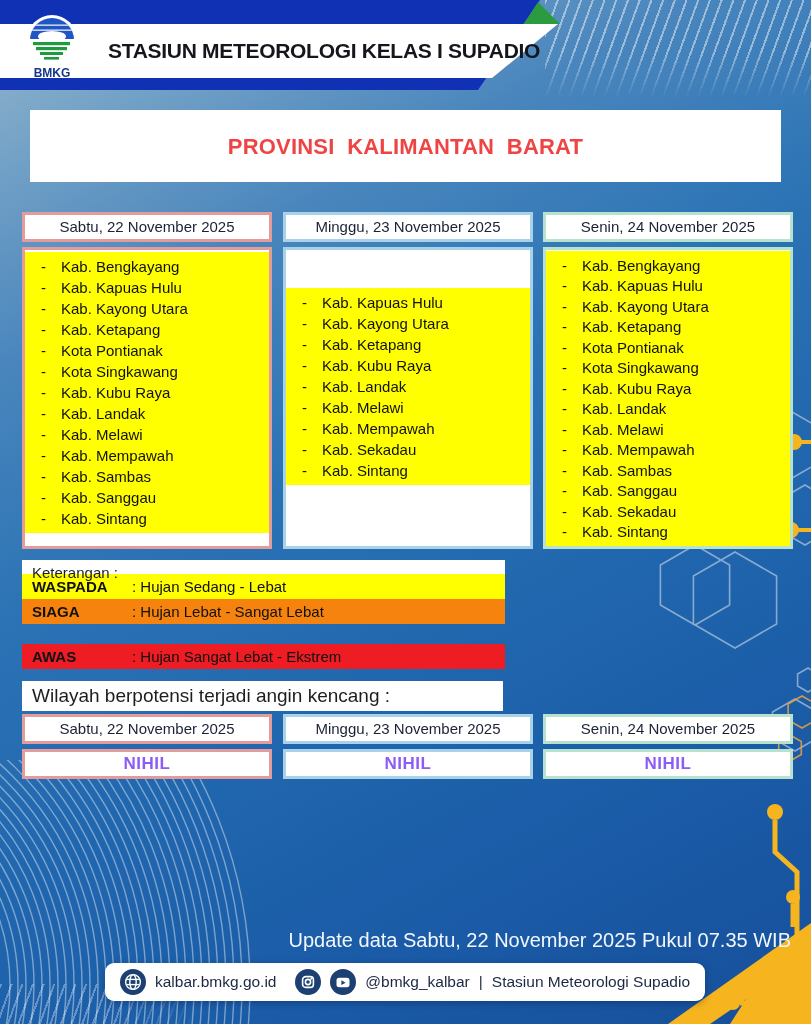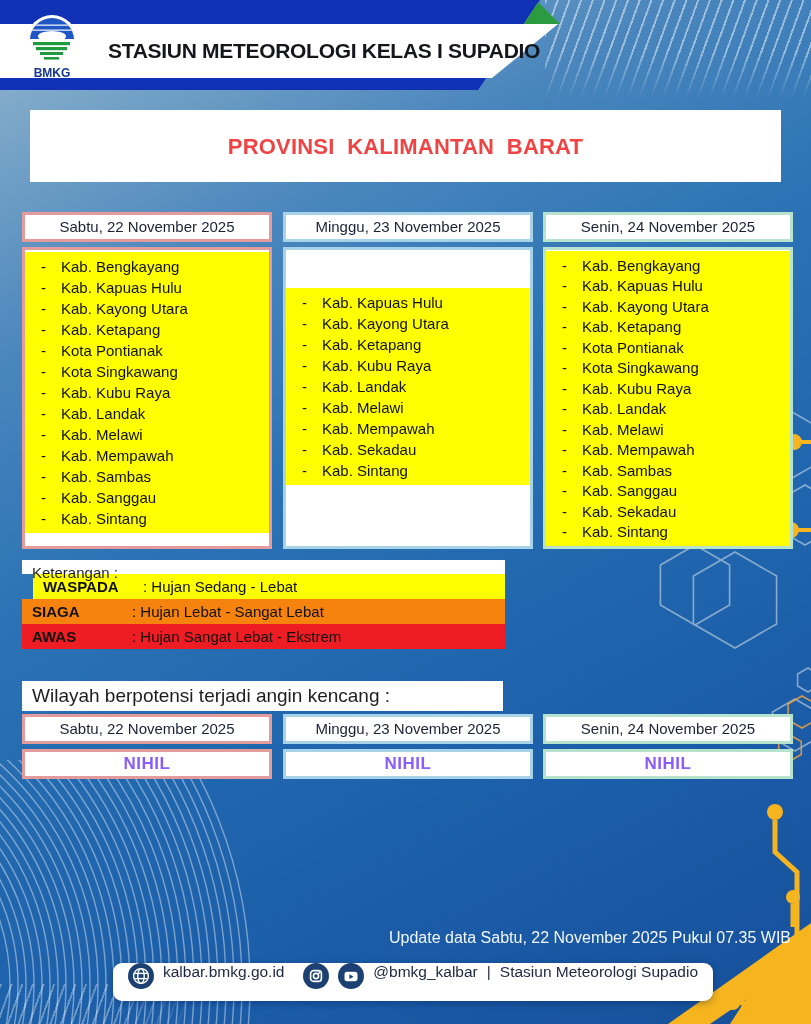--- a/index.html
+++ b/index.html
@@ -46,23 +46,23 @@
   .legend-row{height:25px;display:flex;align-items:center;font-size:15px;color:#111;}
   .legend-label{width:100px;padding-left:10px;font-weight:600;}
   
   .wind-label{position:absolute;left:22px;top:681px;width:471px;height:30px;background:#fff;
     font-size:19px;color:#1e1e1e;line-height:30px;padding-left:10px;z-index:2;}
   .wind-header{position:absolute;top:714px;width:250px;height:30px;box-sizing:border-box;background:#fff;
     border:3px solid #ccc;text-align:center;font-size:15px;color:#1b2235;line-height:24px;z-index:2;}
   .wind-nihil{position:absolute;top:749px;width:250px;height:30px;box-sizing:border-box;background:#fff;
     border:3px solid #ccc;text-align:center;font-size:17px;font-weight:bold;color:#8b5cf6;line-height:24px;letter-spacing:.5px;z-index:2;}
   
-  .update-line{position:absolute;right:20px;top:929px;font-size:16px;color:#f2f7fd;z-index:4;}
-  .pill{position:absolute;left:113px;top:963px;width:600px;height:38px;background:#fff;border-radius:9px;
-    box-shadow:0 2px 7px rgba(0,20,60,.35);display:flex;align-items:flex-start;padding:0 15px;box-sizing:border-box;
+  .update-line{position:absolute;right:20px;top:929px;font-size:20px;color:#f2f7fd;z-index:4;}
+  .pill{position:absolute;left:105px;top:963px;width:600px;height:38px;background:#fff;border-radius:9px;
+    box-shadow:0 2px 7px rgba(0,20,60,.35);display:flex;align-items:center;padding:0 15px;box-sizing:border-box;
     gap:9px;z-index:4;font-size:15.5px;color:#1c2742;}
   .pill .spacer{flex:1;}
   .icon{flex:0 0 auto;display:block;}
 </style>
 </head>
 <body>
 
 <div id="stage">
 
   <div class="hatch-tr"></div>
@@ -327,29 +327,29 @@
           <div class="region-row">
             <span class="dash">-</span>
             <span class="rname">Kab. Sintang</span>
           </div>
         </div>
     </div>
   </div>
 
   <div class="legend">
     <div class="legend-title">Keterangan :</div>
-    <div class="legend-row" style="background: rgb(255, 255, 0); margin-left: 11px;">
+    <div class="legend-row" style="background: rgb(255, 255, 0);">
       <span class="legend-label">WASPADA</span>
       <span class="legend-desc">: Hujan Sedang - Lebat</span>
     </div>
     <div class="legend-row" style="background: rgb(246, 131, 13);">
       <span class="legend-label">SIAGA</span>
       <span class="legend-desc">: Hujan Lebat - Sangat Lebat</span>
     </div>
-    <div class="legend-row" style="background: rgb(238, 28, 35);">
+    <div class="legend-row" style="background: rgb(238, 28, 35); margin-top: 20px;">
       <span class="legend-label">AWAS</span>
       <span class="legend-desc">: Hujan Sangat Lebat - Ekstrem</span>
     </div>
   </div>
 
   <div class="wind-label">Wilayah berpotensi terjadi angin kencang :</div>
   <div class="wind-header c0" style="left: 22px; border-color: rgb(228, 155, 155);">Sabtu, 22 November 2025</div>
   <div class="wind-header c1" style="left: 283px; border-color: rgb(167, 210, 232);">Minggu, 23 November 2025</div>
   <div class="wind-header c2" style="left: 543px; border-color: rgb(183, 226, 205);">Senin, 24 November 2025</div>
   <div class="wind-nihil" style="left: 22px; border-color: rgb(228, 155, 155);">NIHIL</div>

